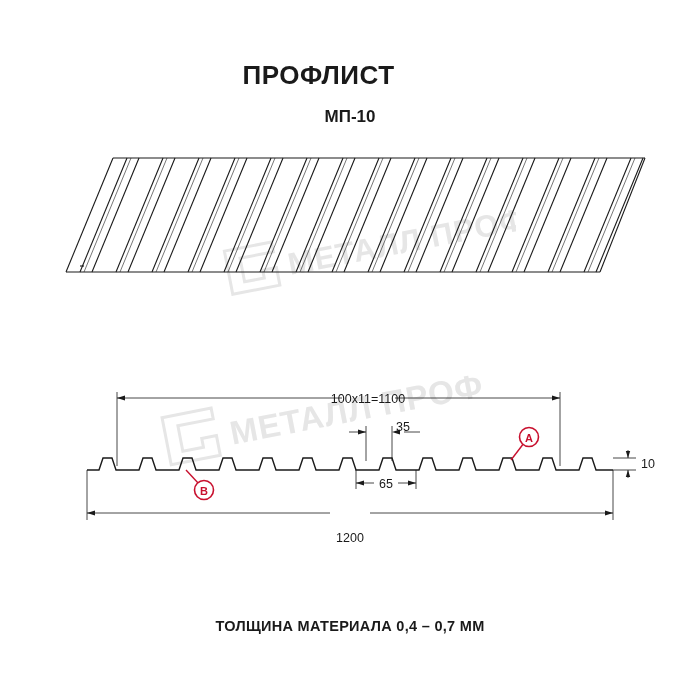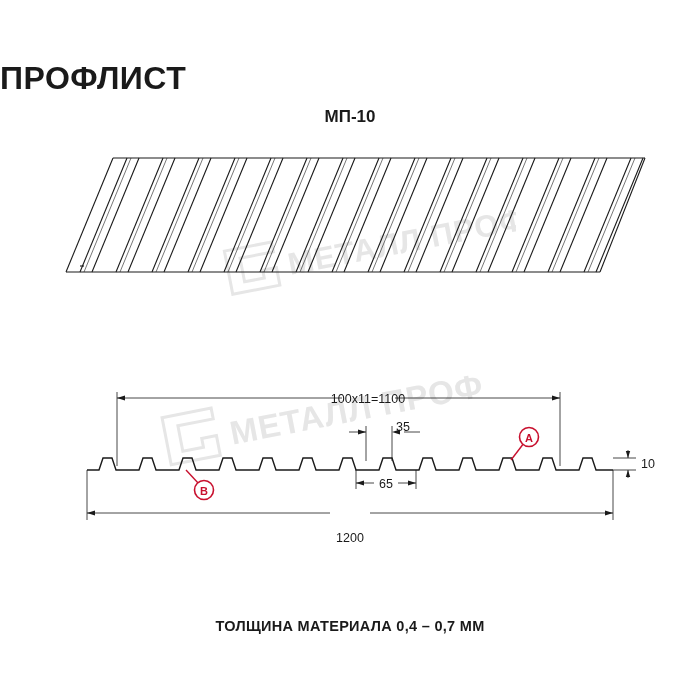--- a/index.html
+++ b/index.html
@@ -18,22 +18,22 @@
   .page {
     position: relative;
     width: 700px;
     height: 700px;
   }
   .title {
     position: absolute;
     top: 60px;
     left: 0;
     width: 637px;
-    text-align: left;
-    font-size: 32px;
+    text-align: center;
+    font-size: 26px;
     font-weight: bold;
     letter-spacing: 0.5px;
     color: #1a1a1a;
   }
   .subtitle {
     position: absolute;
     top: 107px;
     left: 0;
     width: 700px;
     text-align: center;

